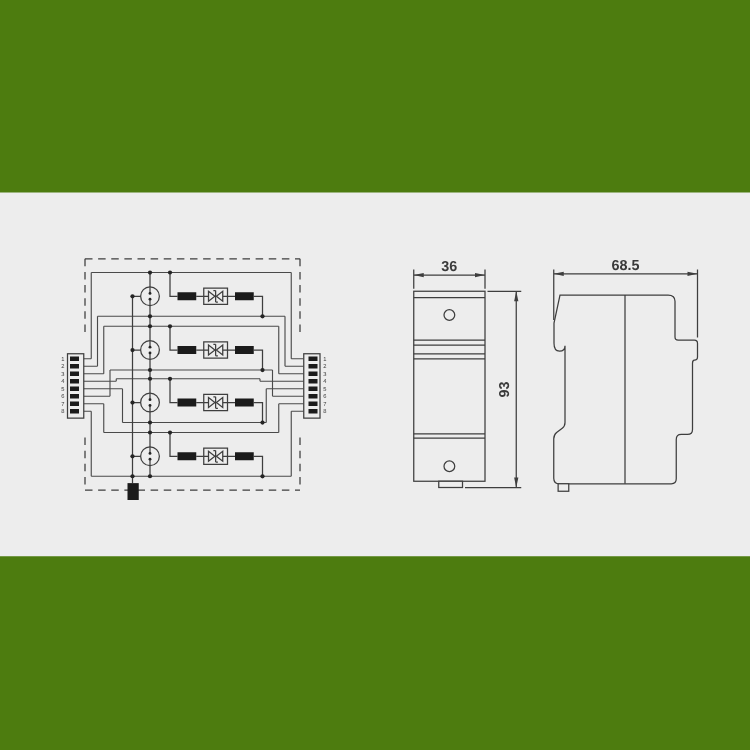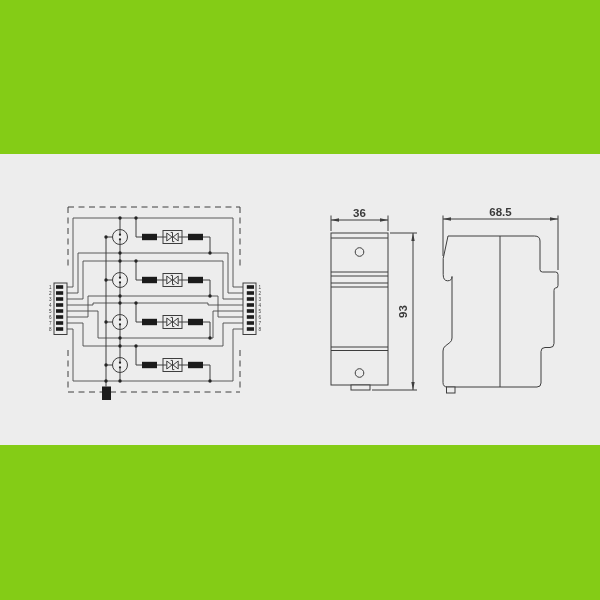--- a/index.html
+++ b/index.html
@@ -1,16 +1,16 @@
 <!DOCTYPE html>
 <html><head>
 <meta charset="utf-8">
 <style>
   html,body{margin:0;padding:0;background:#ffffff;}
-  .stage{position:relative;width:600px;height:600px;background:#84cc16;overflow:hidden;}
+  .stage{position:relative;width:600px;height:600px;background:#4d7c0f;overflow:hidden;}
   svg{position:absolute;left:0;top:0;}
   .ln{stroke:#3E3E3E;stroke-width:1;fill:none;}
   .lnthin{stroke:#4a4a4a;stroke-width:0.9;fill:none;}
   .dashed{stroke:#3E3E3E;stroke-width:1;fill:none;stroke-dasharray:6 4.5;}
   .blk{fill:#1b1b1b;stroke:none;}
   .dot{fill:#252525;stroke:none;}
   .box{fill:#EDEDED;stroke:#3E3E3E;stroke-width:1;}
   .arrow{fill:#3E3E3E;stroke:none;}
   text.dim{font:bold 11.5px "Liberation Sans",sans-serif;fill:#3a3a3a;}
   text.pin{font:4.6px "Liberation Sans",sans-serif;fill:#3a3a3a;}

